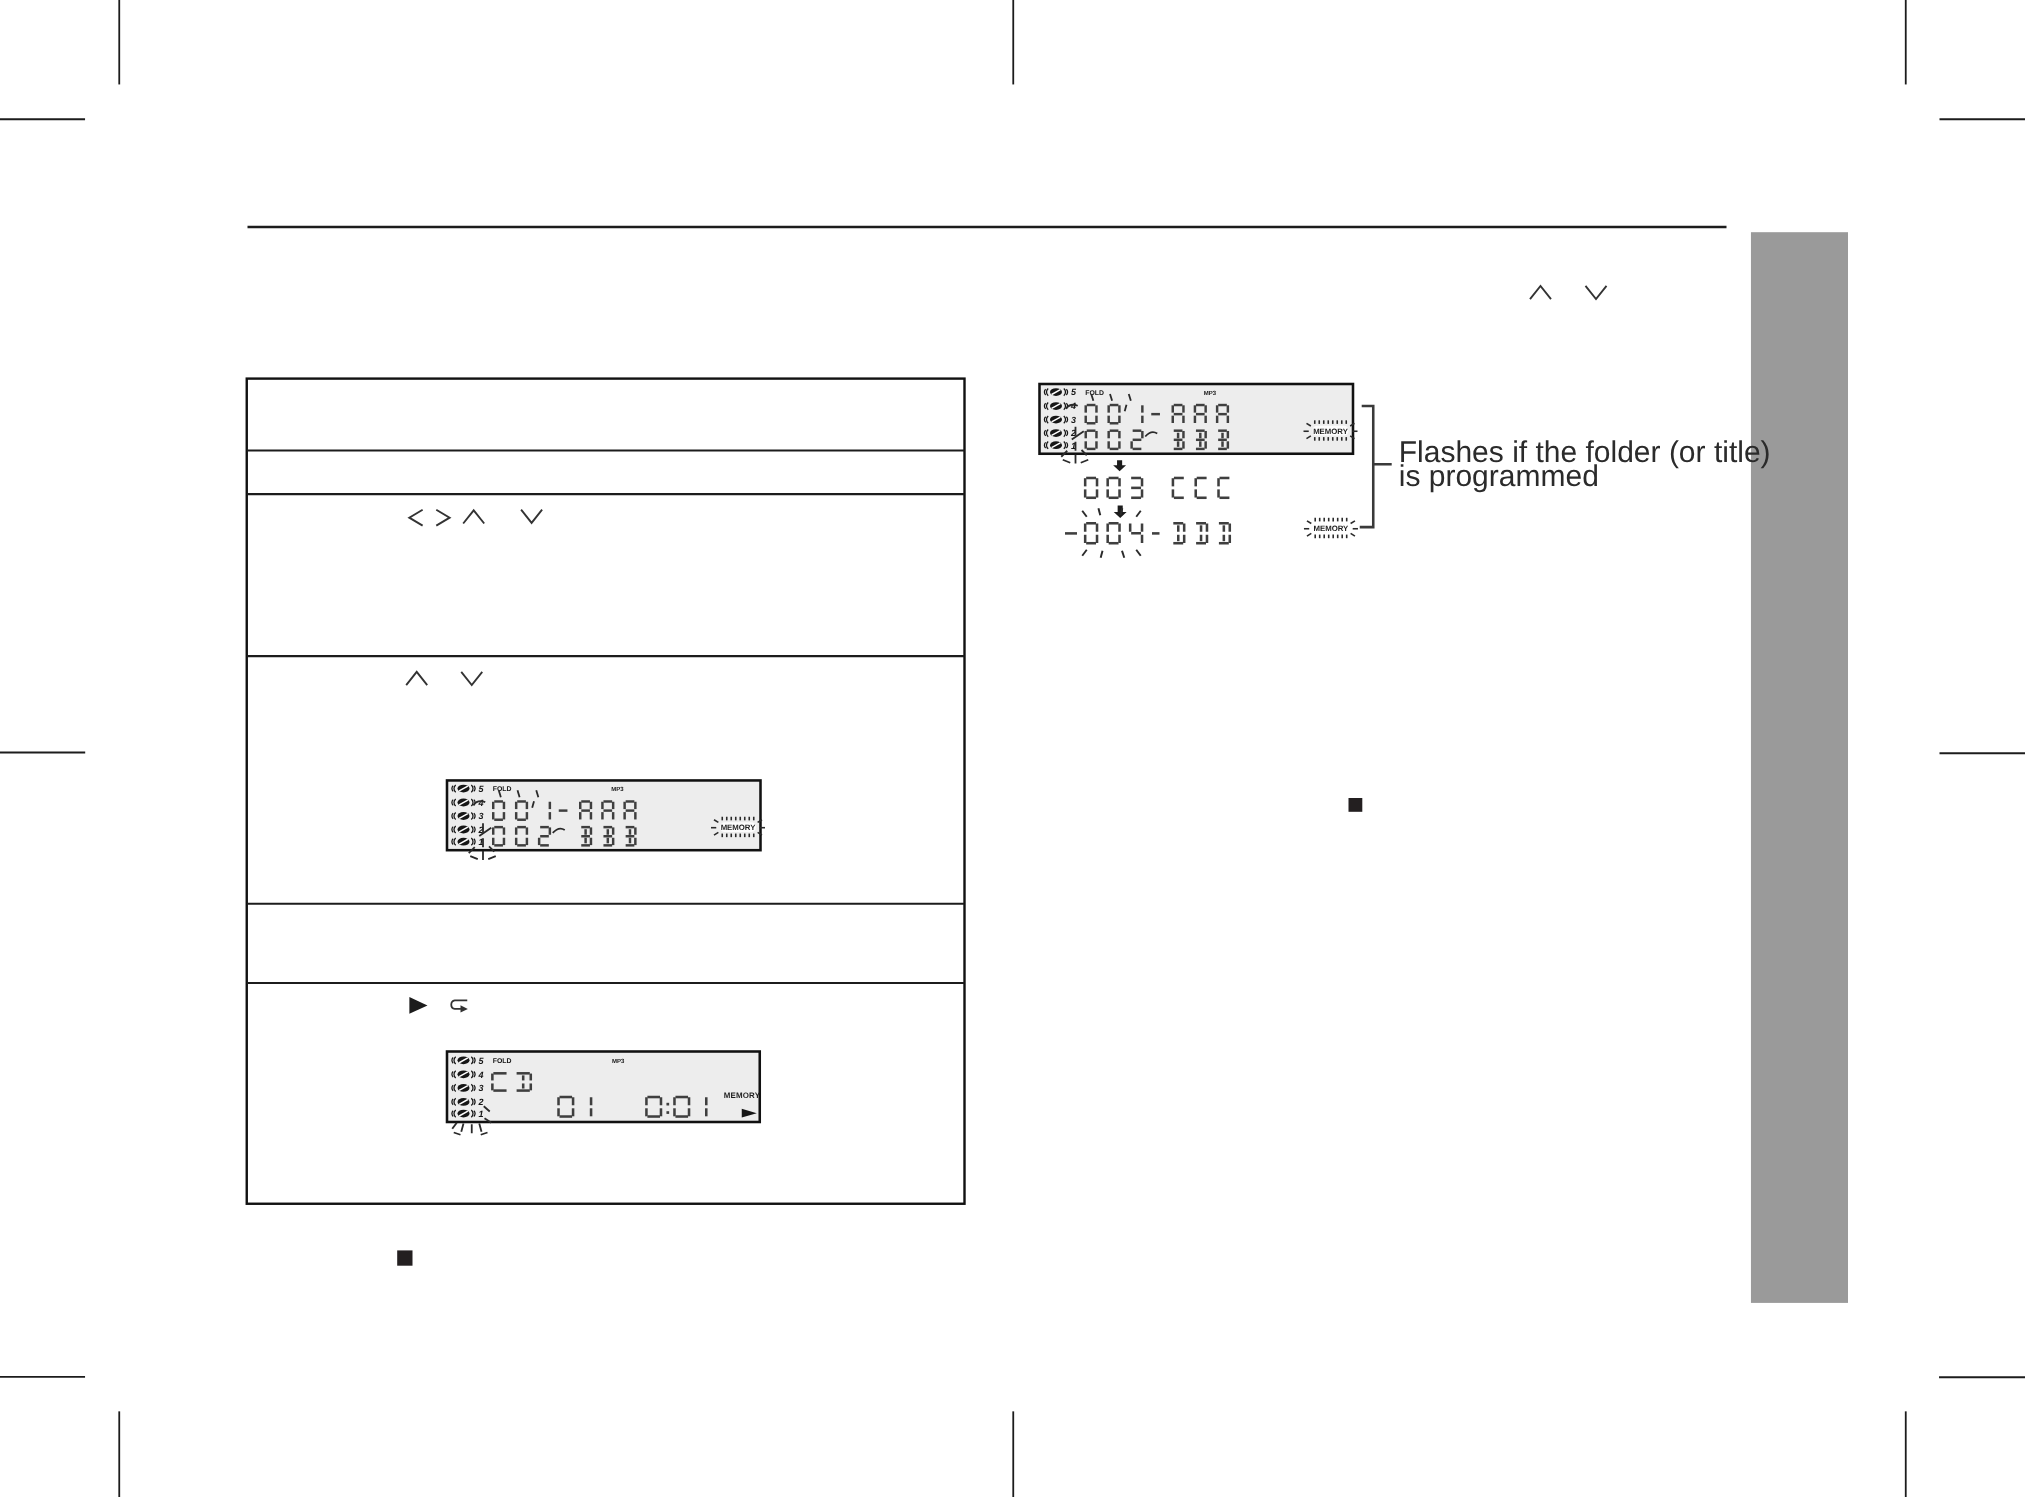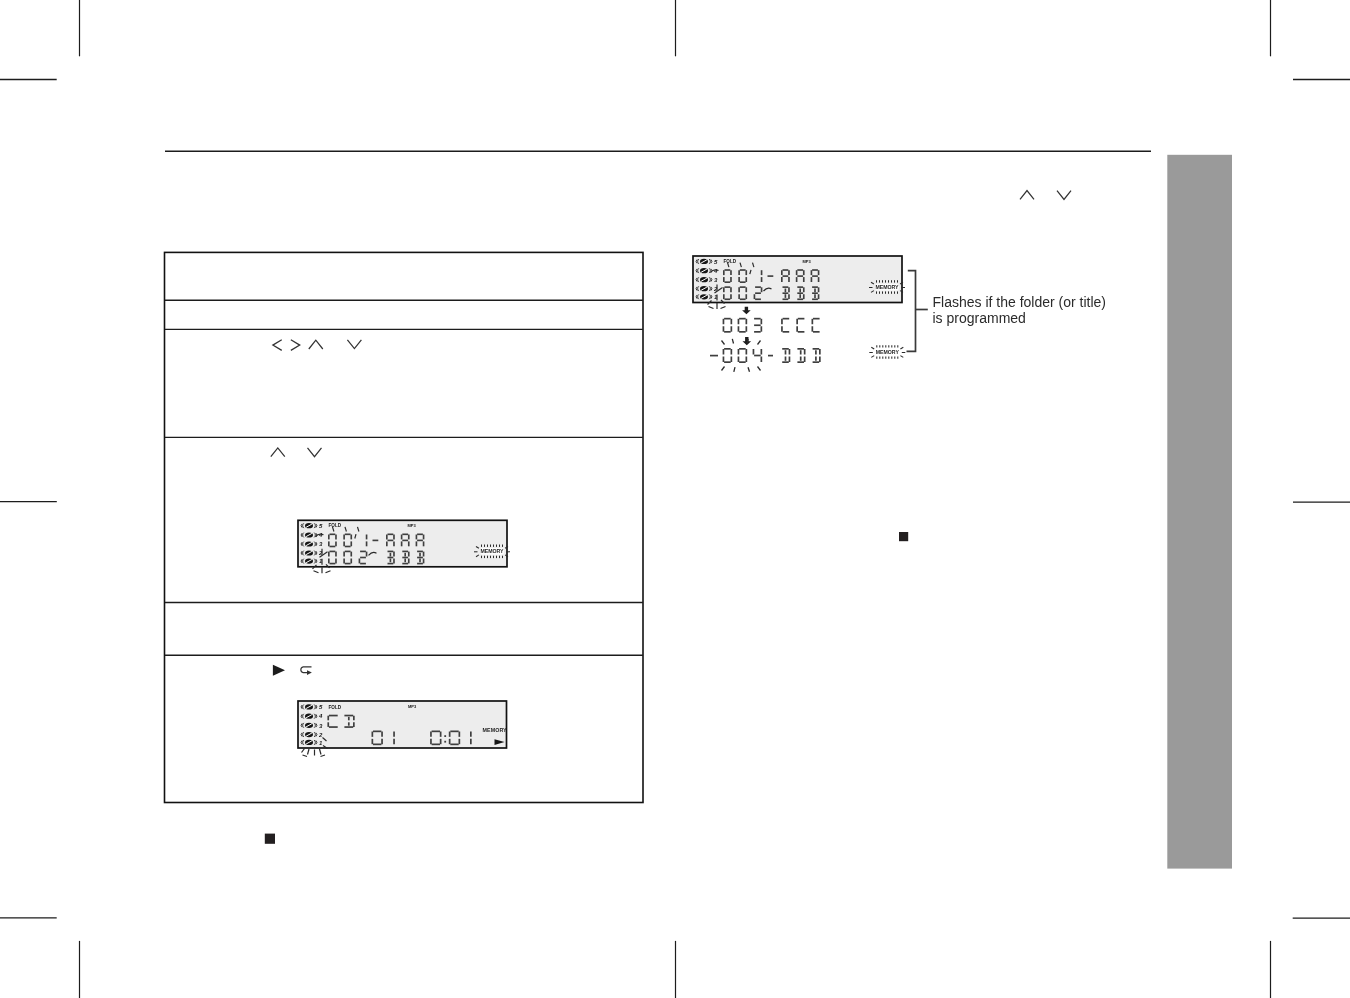--- a/index.html
+++ b/index.html
@@ -1,16 +1,16 @@
 <!DOCTYPE html>
 <html><head><meta charset="utf-8"><style>
 html,body{margin:0;padding:0;background:#fff;width:1350px;height:998px;overflow:hidden}
 #pg{position:relative;width:1350px;height:998px;background:#fff}
 .ann{position:absolute;left:932.5px;top:295.4px;font-family:"Liberation Sans",sans-serif;
-font-size:14px;line-height:15.9px;color:#2b2b2b;white-space:nowrap}
+font-size:20px;line-height:15.9px;color:#2b2b2b;white-space:nowrap}
 </style></head><body>
 <div id="pg">
 <svg width="1350" height="998" viewBox="0 0 1350 998" style="position:absolute;left:0;top:0">
 <line x1="79.5" y1="0" x2="79.5" y2="56.3" stroke="#1c1c1c" stroke-width="1.2"></line>
       <line x1="79.5" y1="940.9" x2="79.5" y2="998" stroke="#1c1c1c" stroke-width="1.2"></line>
       <line x1="675.5" y1="0" x2="675.5" y2="56.3" stroke="#1c1c1c" stroke-width="1.2"></line>
       <line x1="675.5" y1="940.9" x2="675.5" y2="998" stroke="#1c1c1c" stroke-width="1.2"></line>
       <line x1="1270.5" y1="0" x2="1270.5" y2="56.3" stroke="#1c1c1c" stroke-width="1.2"></line>
       <line x1="1270.5" y1="940.9" x2="1270.5" y2="998" stroke="#1c1c1c" stroke-width="1.2"></line>
       <line x1="0" y1="79.5" x2="56.7" y2="79.5" stroke="#1c1c1c" stroke-width="1.3"></line>

